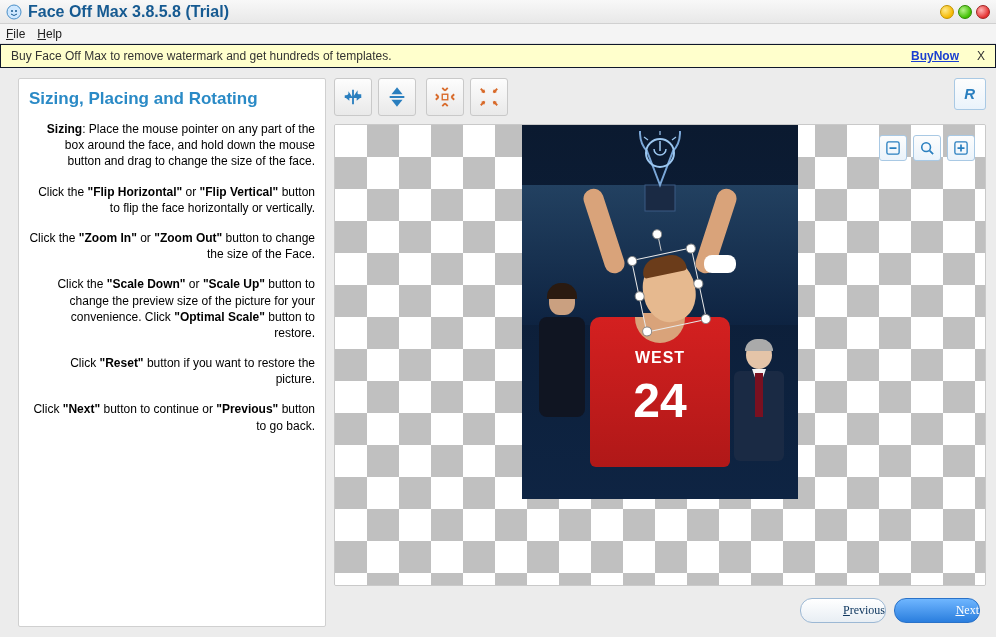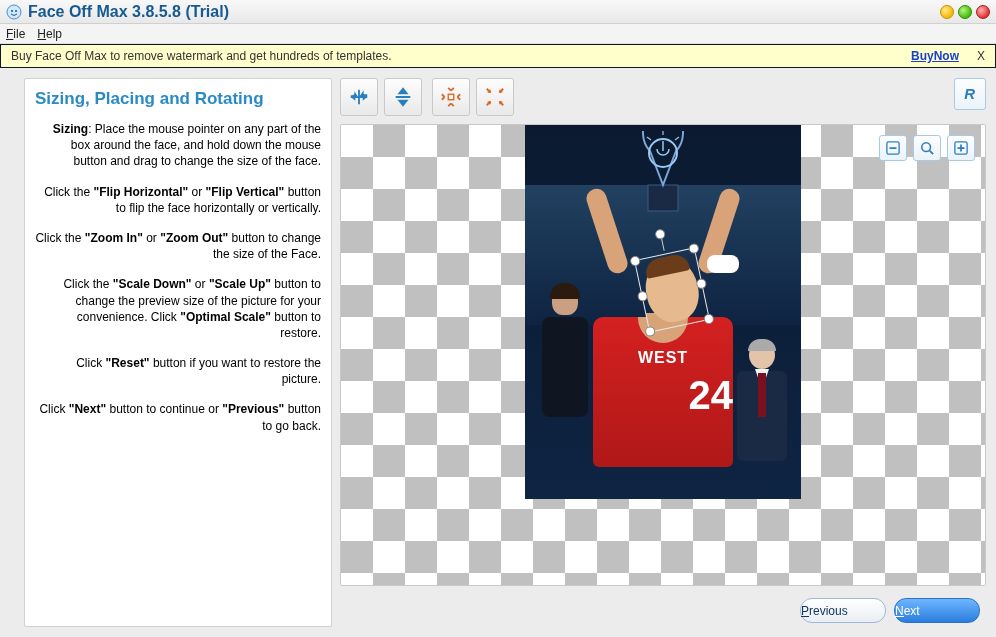--- a/index.html
+++ b/index.html
@@ -11,21 +11,21 @@
   .win-btn { width: 14px; height: 14px; border-radius: 50%; }
   .yellow-dot { background: radial-gradient(circle at 35% 35%, #ffe98a, #f5b800 70%); border:1px solid #c29200;}
   .green-dot  { background: radial-gradient(circle at 35% 35%, #b6f28a, #3fbf00 70%); border:1px solid #2e8800;}
   .red-dot    { background: radial-gradient(circle at 35% 35%, #ffb3b3, #e43030 70%); border:1px solid #a02020;}
   .menubar { height: 20px; background: #f4f4f4; display: flex; align-items: center; padding: 0 6px; gap: 12px; border-bottom: 1px solid #e0e0e0; }
   .menubar span { color: #222; cursor: default; }
   .menubar span u { text-decoration: underline; }
   .trialbar { height: 24px; background: #ffffcc; border: 1px solid #0f172a; display: flex; align-items: center; padding: 0 10px; color: #333; }
   .trialbar .buynow { margin-left: auto; color: #1a3fd0; text-decoration: underline; cursor: pointer; margin-right: 18px; font-weight: bold; }
   .trialbar .closex { color: #333; cursor: pointer; }
-  .body { display: flex; height: calc(637px - 24px - 20px - 24px); padding: 10px 10px 10px 24px; background: #ececec; gap: 8px; }
+  .body { display: flex; height: calc(637px - 24px - 20px - 24px); padding: 10px 10px 10px 18px; background: #ececec; gap: 8px; }
   .sidebar { width: 308px; height: 100%; background: #fff; border: 1px solid #d0d0d0; border-radius: 2px; padding: 10px 10px; overflow: auto; }
   .sidebar h2 { color: #2a8ac6; font-size: 17px; font-weight: bold; margin-bottom: 12px; }
   .sidebar p { color: #000; margin-bottom: 14px; line-height: 1.35; text-align: right; }
   .sidebar b { font-weight: bold; }
   .main { flex: 1; height: 100%; background: #ececec; display: flex; flex-direction: column; }
   .toolbar-row { display: flex; align-items: flex-start; gap: 10px; padding: 0 0 8px 0; }
   .tgroup { display: flex; gap: 6px; }
   .tbtn { width: 38px; height: 38px; background: linear-gradient(#fdfdfd,#e9e9e9); border: 1px solid #c9c9c9; border-radius: 3px; display: flex; align-items: center; justify-content: center; cursor: pointer; color:#2a7fbf;}
   .tbtn svg { width: 22px; height: 22px; }
   .reset-btn { margin-left: auto; width: 32px; height: 32px; background: linear-gradient(#fdfdfd,#eaf3fb); border: 1px solid #a9c9e4; border-radius: 3px; display:flex; align-items:center; justify-content:center; cursor:pointer; color:#2a7fbf;}
@@ -46,42 +46,42 @@
   .photo-bg { position:absolute; inset:0; background: linear-gradient(#0b1a30,#0e2443); }
   .crowd { position:absolute; left:0; right:0; top:60px; height:140px; background: linear-gradient(#284a6c,#0e2443); opacity:0.8;}
   .trophy { position:absolute; left:50%; top:6px; transform:translateX(-50%); }
   .arm { position:absolute; background:#d9a37a; }
   .arm.left { left:72px; top:62px; width:20px; height:88px; transform: rotate(-18deg); border-radius:10px;}
   .arm.right{ right:72px; top:62px; width:20px; height:88px; transform: rotate(18deg); border-radius:10px;}
   .wristband { position:absolute; right:62px; top:130px; width:32px; height:18px; background:#fff; border-radius:8px;}
   .jersey { position:absolute; left:68px; top:192px; width:140px; height:150px; background: linear-gradient(#d42020,#b01818); border-radius: 10px 10px 6px 6px;}
   .jersey::after{content:"";position:absolute;left:50%;top:0;transform:translateX(-50%);width:50px;height:26px;background:#d9a37a;border-radius:0 0 30px 30px;}
   .jersey-text { position:absolute; left:0; right:0; top:32px; text-align:center; color:#fff; font-weight:bold; font-size:16px; letter-spacing:1px;}
-  .jersey-num { position:absolute; left:0; right:0; top:56px; text-align:right; color:#fff; font-weight:bold; font-size:40px;}
+  .jersey-num { position:absolute; left:0; right:0; top:56px; text-align:center; color:#fff; font-weight:bold; font-size:48px;}
   .neck { position:absolute; left:50%; top:188px; transform:translateX(-50%); width:34px; height:28px; background:#d9a37a;}
   .bgplayer { position:absolute; left:10px; top:160px; width:60px; height:160px;}
   .bgplayer .head{ width:26px;height:30px;background:#caa080;border-radius:50% 50% 40% 40%;margin:0 auto;}
   .bgplayer .hair{ position:absolute;left:50%;top:-2px;transform:translateX(-50%);width:30px;height:16px;background:#2a1a10;border-radius:14px 14px 0 0;}
   .bgplayer .body{ width:46px;height:100px;background:#101522;margin:2px auto 0;border-radius:8px;}
   .official { position:absolute; right:6px; top:216px; width:66px; height:140px;}
   .official .head{width:26px;height:28px;background:#e4c4a8;border-radius:50%;margin:0 auto;}
   .official .hair{position:absolute;left:50%;top:-2px;transform:translateX(-50%);width:28px;height:12px;background:#aaa;border-radius:12px 12px 0 0;}
   .official .body{width:50px;height:90px;background:#1a2a44;margin:2px auto 0;border-radius:6px;}
   .official .tie{position:absolute;left:50%;top:32px;transform:translateX(-50%);width:8px;height:44px;background:#7a1020;}
   .official .shirt{position:absolute;left:50%;top:28px;transform:translateX(-50%);width:14px;height:20px;background:#f4f4f4;clip-path:polygon(0 0,100% 0,50% 100%);}
   .face-box { position:absolute; left:116px; top:128px; width:62px; height:74px; border:1px solid #e8e8e8; transform: rotate(-12deg); z-index:4; }
   .face-inner { position:absolute; inset:4px; background:#e6b98f; border-radius:50% 50% 46% 46%; }
   .face-hair { position:absolute; left:8px; right:8px; top:2px; height:18px; background:#6b3c1a; border-radius:20px 20px 4px 4px; }
   .handle { position:absolute; width:10px; height:10px; background:#fff; border:1px solid #888; border-radius:50%; }
   .h-tl{left:-5px;top:-5px;} .h-tr{right:-5px;top:-5px;} .h-bl{left:-5px;bottom:-5px;} .h-br{right:-5px;bottom:-5px;}
   .h-ml{left:-5px;top:calc(50% - 5px);} .h-mr{right:-5px;top:calc(50% - 5px);}
   .h-rot{left:calc(50% - 5px);top:-26px;}
   .h-rot-line{position:absolute;left:calc(50% - 0.5px);top:-18px;width:1px;height:14px;background:#ccc;}
   .footer-row { display: flex; justify-content: flex-end; gap: 8px; padding: 12px 6px 4px 0; }
-  .nav-btn { width: 86px; height: 25px; border-radius: 12px; border: 1px solid #9cb8d4; display:flex; align-items:center; justify-content:flex-start; cursor:pointer; font-size:12px; }
+  .nav-btn { width: 86px; height: 25px; border-radius: 12px; border: 1px solid #9cb8d4; display:flex; align-items:center; justify-content:flex-end; cursor:pointer; font-size:12px;font-family:Liberation Serif, serif; }
   .nav-prev { background: linear-gradient(#ffffff,#e8eef4); color:#103860; }
   .nav-next { background: linear-gradient(#6fb6ff,#2a7ede); color:#fff; border-color:#2a72c8; }
   .nav-btn span::first-letter { text-decoration: underline; }
 </style>
 </head>
 <body>
 
 <div class="titlebar">
   <svg class="app-icon" viewBox="0 0 16 16">
       <circle cx="8" cy="8" r="7" fill="#cfe8ff" stroke="#4a8fc8"></circle>

